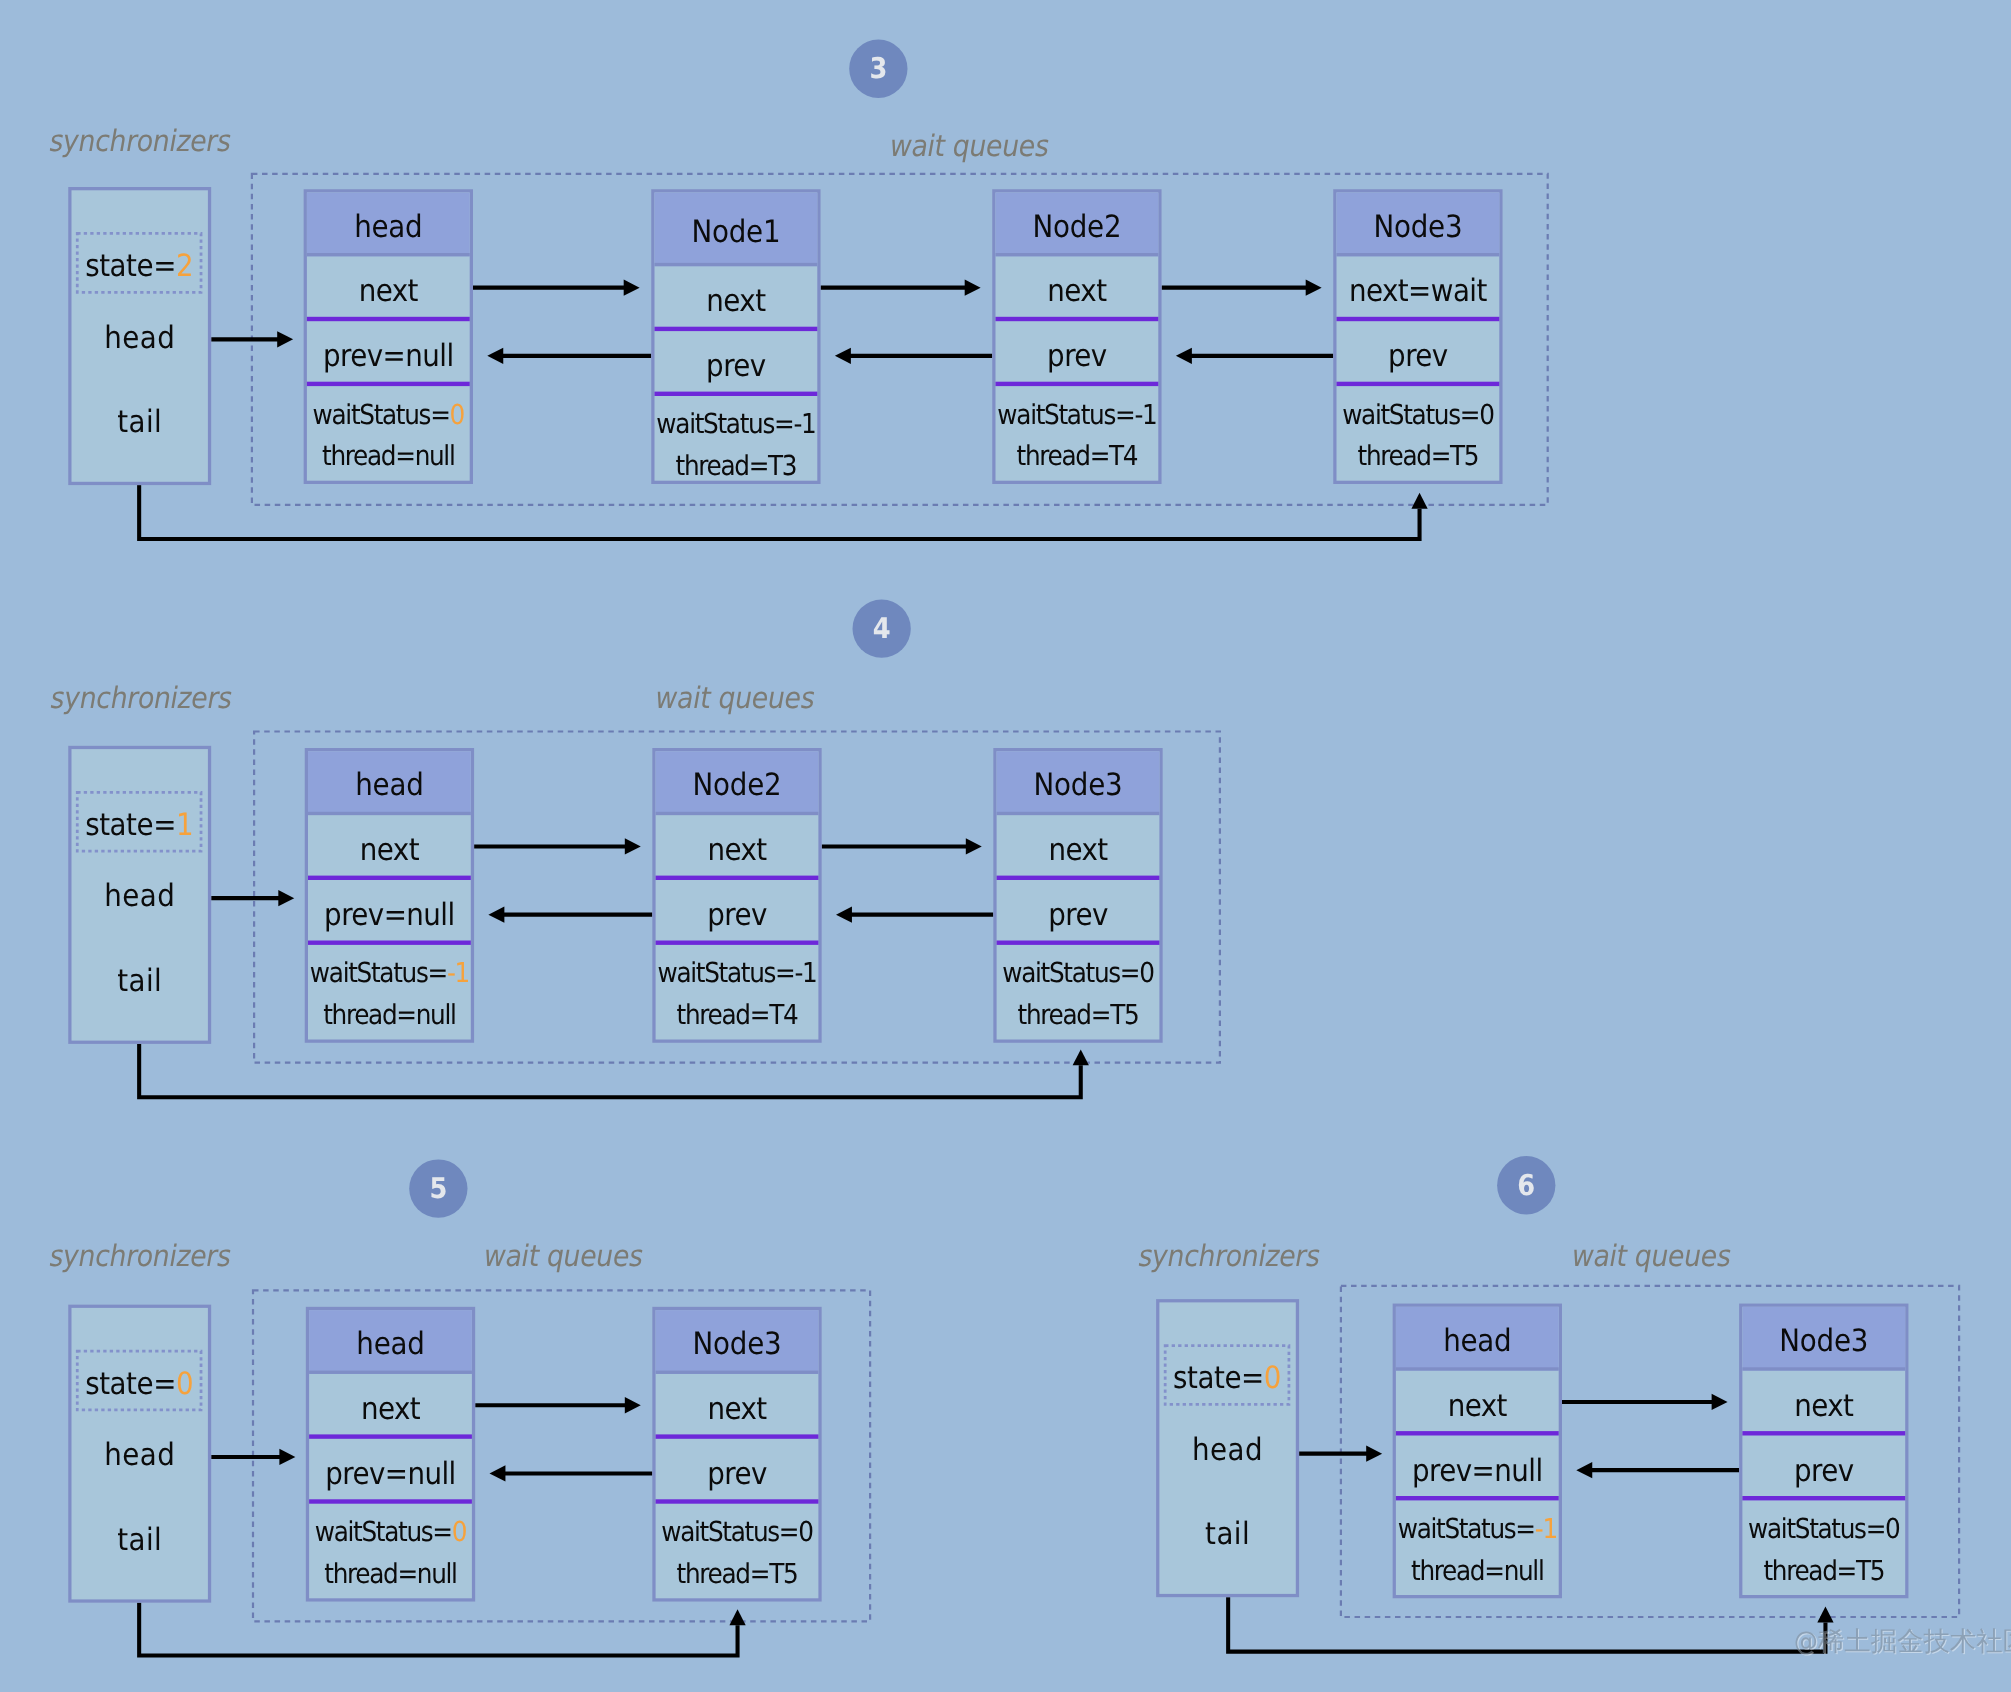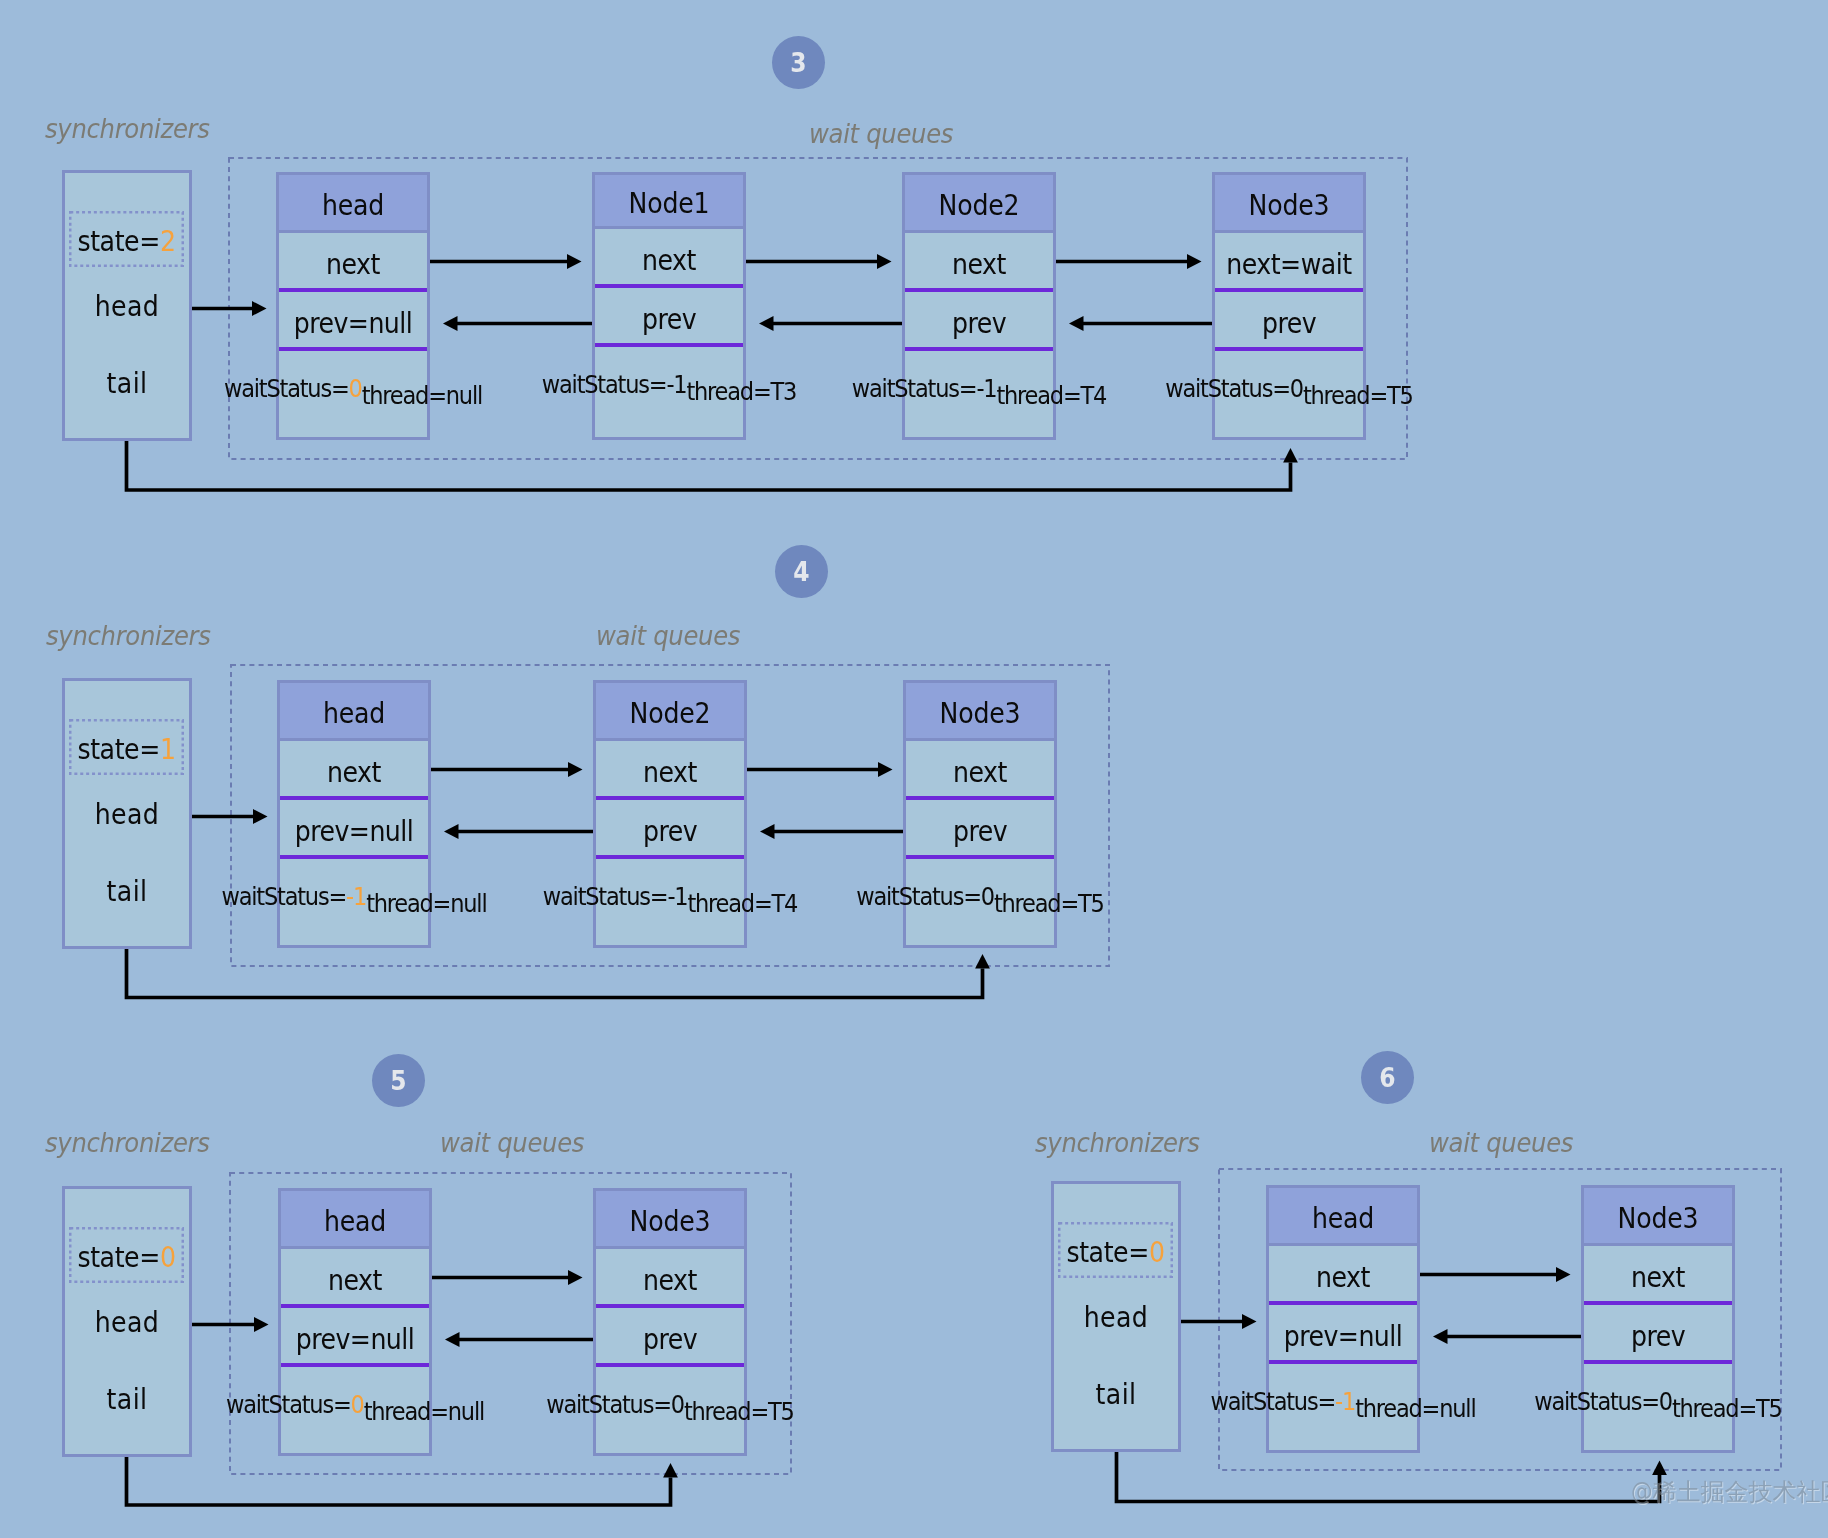--- a/index.html
+++ b/index.html
@@ -39,21 +39,21 @@
     background:#8FA2DA;box-sizing:border-box;border-bottom:3px solid #7F8EC6;
     display:flex;align-items:center;justify-content:center;font-size:28px;color:#0b0b0b;
     letter-spacing:-0.2px;padding-top:6px;
   }
   .node .r{
     box-sizing:border-box;border-bottom:4px solid #6d28d9;
     display:flex;align-items:center;justify-content:center;font-size:28px;color:#0b0b0b;
     letter-spacing:-0.5px;padding-top:7px;
   }
   .node .r.last{
-    border-bottom:none;display:flex;flex-direction:row;
+    border-bottom:none;display:flex;flex-direction:column;
     align-items:center;justify-content:center;padding:0 0 4px 0;
   }
   .node .r.last>div{font-size:25px;line-height:1;letter-spacing:-1.2px;white-space:nowrap;}
   .node .r.last .l1{margin-bottom:13px;}
   .node .r.last i{font-style:normal;}
   .node .r.last .l1.accent i{color:#F6A23C;}
   svg.lines{position:absolute;left:0;top:0;width:1828px;height:1538px;pointer-events:none;}
   .wm{
     position:absolute;color:#7F8C99;font-size:24px;white-space:nowrap;
     line-height:1;opacity:.55;
@@ -130,21 +130,21 @@
 <div class="node" style="left:276px;top:172px;width:154px;height:268px;">
       <div class="hd" style="height:58px;">head</div>
       <div class="r" style="height:59px;">next</div>
       <div class="r" style="height:59px;">prev=null</div>
       <div class="r last" style="height:92px;">
         <div class="l1 accent"><span>waitStatus=</span><i>0</i></div>
         <div class="l2">thread=null</div>
       </div>
     </div>
 <div class="node" style="left:592px;top:172px;width:154px;height:268px;">
-      <div class="hd" style="height:54px;">Node1</div>
+      <div class="hd" style="height:67px;">Node1</div>
       <div class="r" style="height:59px;">next</div>
       <div class="r" style="height:59px;">prev</div>
       <div class="r last" style="height:92px;">
         <div class="l1"><span>waitStatus=</span><i>-1</i></div>
         <div class="l2">thread=T3</div>
       </div>
     </div>
 <div class="node" style="left:902px;top:172px;width:154px;height:268px;">
       <div class="hd" style="height:58px;">Node2</div>
       <div class="r" style="height:59px;">next</div>

